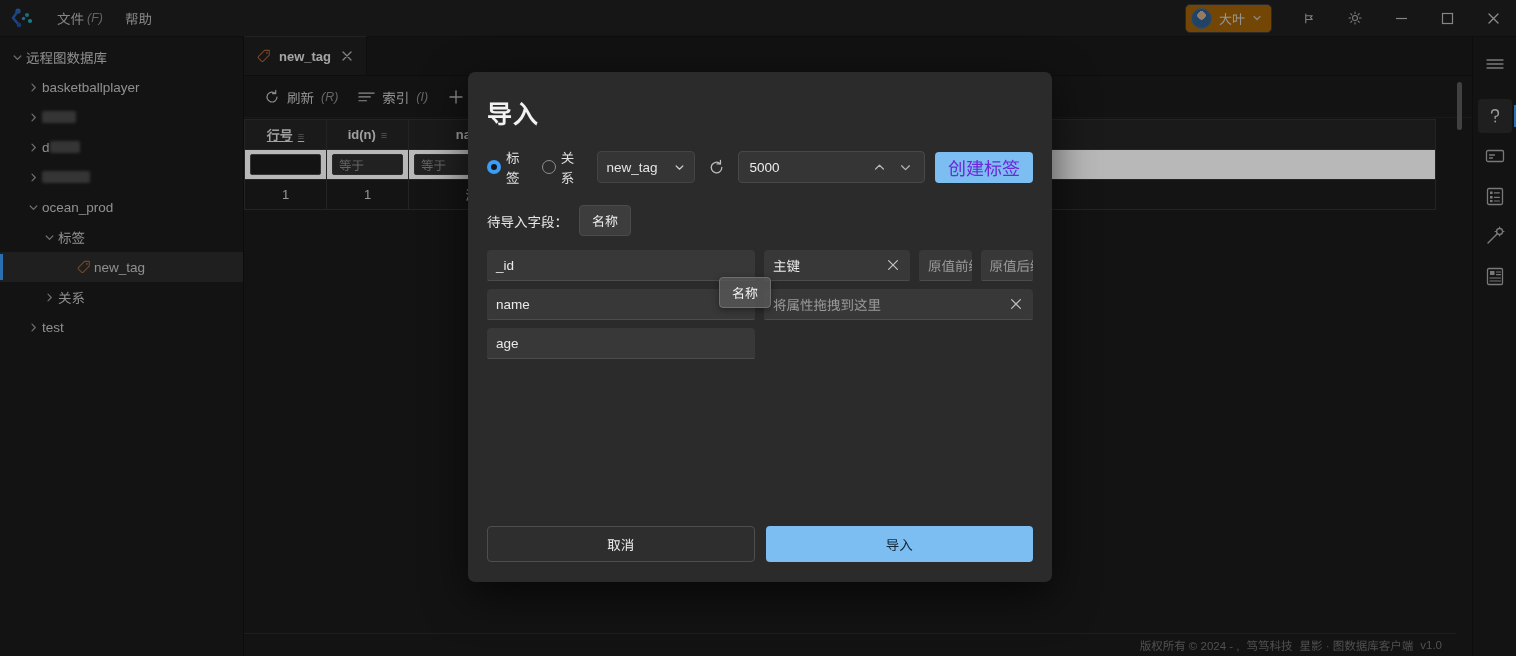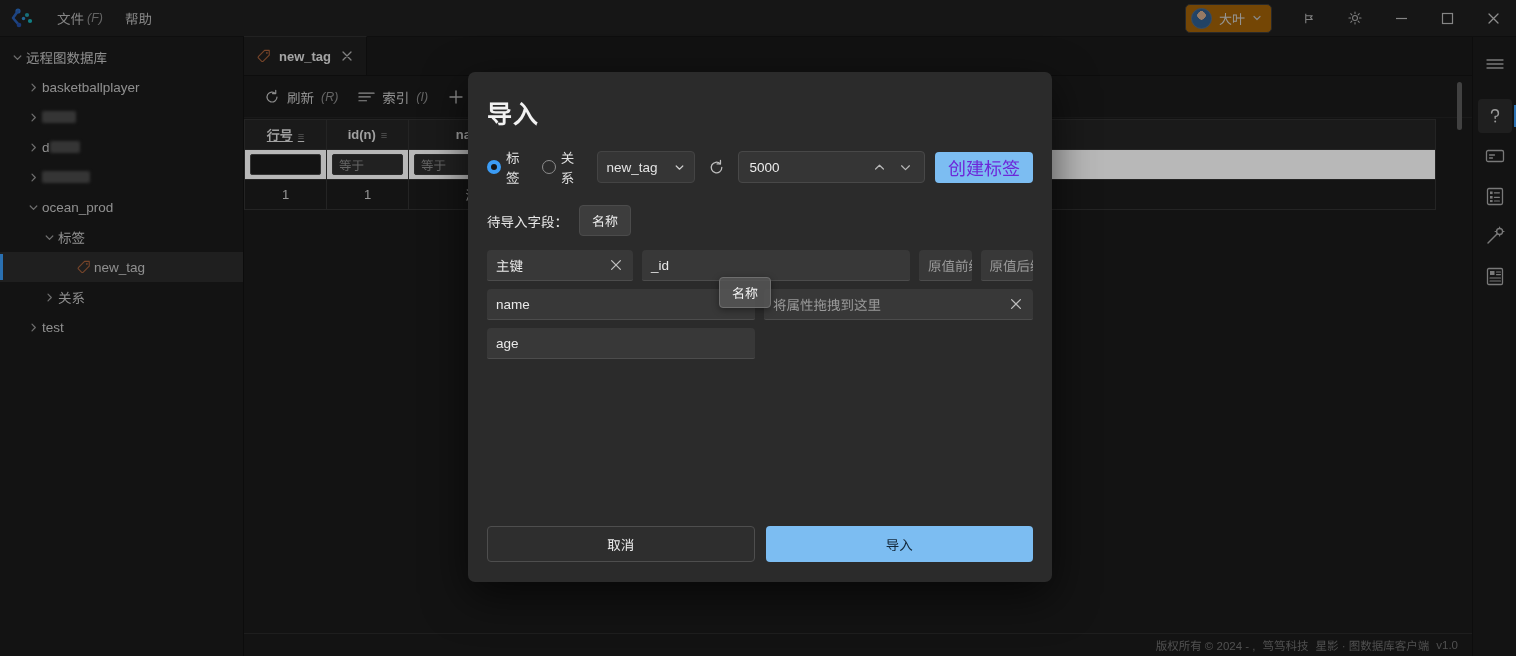--- a/index.html
+++ b/index.html
@@ -94,21 +94,21 @@
   #grid th .sortglyph { color: #7a7a7a; font-size: 11px; margin-left: 5px; }
   #grid td.filtercell { background: #ffffff; padding: 0 5px; }
   .filter-inp {
     width: 100%; height: 21px; background: #2e2e2e; border: 1px solid #3b3b3b; border-radius: 2px;
     color: #8d8d8d; font-size: 12.5px; display: flex; align-items: center; padding: 0 6px;
   }
   .filter-inp.focused { background: #1b1b1b; border-color: #4a4a4a; }
   #grid tr.data td { background: #1c1c1c; }
 
   #statusbar {
-    position: absolute; left: 0; right: 0; bottom: 0; height: 23px;
+    position: absolute; left: 0; right: 16px; bottom: 0; height: 23px;
     background: #1b1b1b; border-top: 1px solid #2a2a2a;
     display: flex; align-items: center; justify-content: flex-end; padding-right: 14px;
     font-size: 11.5px; color: #6f6f6f; gap: 7px;
   }
 
   
   #rail {
     position: absolute; right: 0; top: 37px; width: 44px; height: 619px;
     background: #1b1b1b; border-left: 1px solid #121212;
     display: flex; flex-direction: column; align-items: center; padding-top: 10px; gap: 6px;
@@ -543,31 +543,31 @@
   </div>
 
   <div id="fields-row">
     <span id="fields-label">待导入字段：</span>
     <span class="field-chip">名称</span>
   </div>
 
   <div id="map-area">
     <div id="map-rows">
         <div class="map-row">
+          <div class="slot src">
+            <span>_id</span>
+          </div>
           <div class="slot quarter" style="flex: 0 0 146px;">
             <span>主键</span>
             <span class="x-btn">
               <svg width="14" height="14" viewBox="0 0 14 14">
                 <path d="M2.6 2.6 L11.4 11.4 M11.4 2.6 L2.6 11.4" stroke="#bcbcbc" stroke-width="1.3" stroke-linecap="round"></path>
               </svg>
             </span>
           </div>
-          <div class="slot src">
-            <span>_id</span>
-          </div>
           <div class="slot quarter ph">
             <span>原值前缀（可选）</span>
           </div>
           <div class="slot quarter ph">
             <span>原值后缀（可选）</span>
           </div>
         </div>
         <div class="map-row">
           <div class="slot src">
             <span>name</span>

